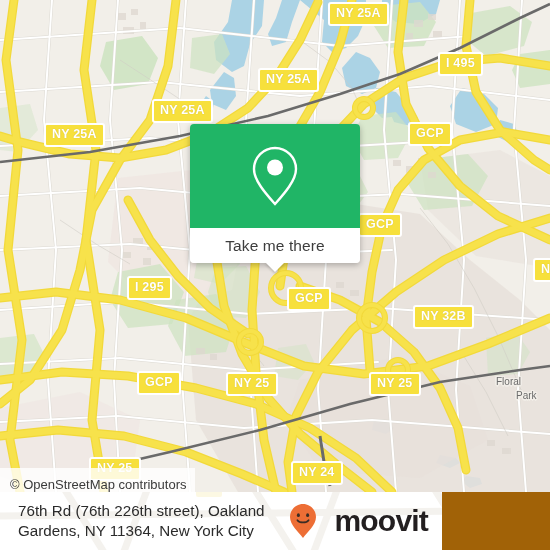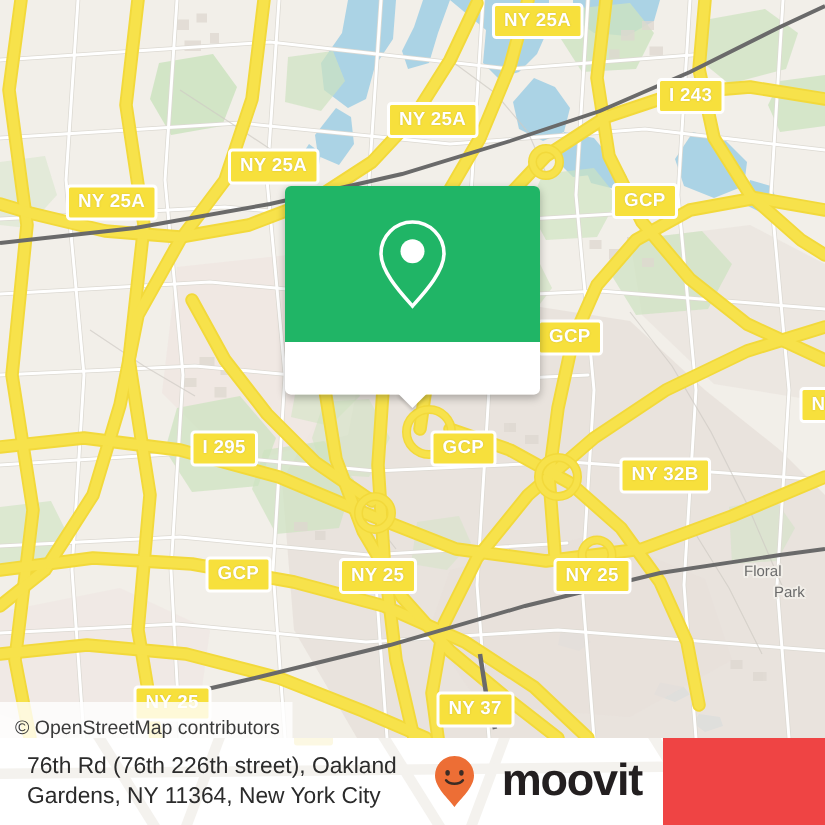--- a/index.html
+++ b/index.html
@@ -8,21 +8,21 @@
     background: #ffffff;
   }
   body {
     font-family: "Liberation Sans", sans-serif;
   }
   #screen {
     position: relative;
     width: 550px;
     height: 550px;
     overflow: hidden;
-    background: #ef4444;
+    background: #a16207;
   }
 
   
   #map {
     position: absolute;
     left: 0; top: 0;
     width: 550px;
     height: 492px;
     overflow: hidden;
     background: #F2EFE9;
@@ -363,49 +363,50 @@
       <path class="railt" stroke="#FFFFFF" stroke-width="2" stroke-dasharray="5 7" d="M0,162 L90,152 L180,136 L268,116 L340,94 L400,74 L460,48 L520,18 L550,4"></path>
       <path class="rail" stroke-width="2.6" d="M92,470 L170,452 L260,430 L350,404 L440,382 L520,370 L550,366"></path>
       <path class="railt" stroke="#FFFFFF" stroke-width="2" stroke-dasharray="5 7" d="M92,470 L170,452 L260,430 L350,404 L440,382 L520,370 L550,366"></path>
       <path class="rail" stroke-width="3" d="M320,436 L324,462 L330,486"></path>
     </svg>
 
     <div class="shield" style="left:328px;top:2px">NY 25A</div>
     <div class="shield" style="left:258px;top:68px">NY 25A</div>
     <div class="shield" style="left:152px;top:99px">NY 25A</div>
     <div class="shield" style="left:44px;top:123px">NY 25A</div>
-    <div class="shield" style="left:438px;top:52px">I 243</div>
+    <div class="shield" style="left:438px;top:52px">I 495</div>
     <div class="shield" style="left:408px;top:122px">GCP</div>
     <div class="shield" style="left:358px;top:213px">GCP</div>
     <div class="shield" style="left:287px;top:287px">GCP</div>
     <div class="shield" style="left:413px;top:305px">NY 32B</div>
     <div class="shield" style="left:533px;top:258px">NY</div>
-    <div class="shield" style="left:127px;top:287px">I 295</div>
+    <div class="shield" style="left:127px;top:276px">I 295</div>
     <div class="shield" style="left:137px;top:371px">GCP</div>
     <div class="shield" style="left:226px;top:372px">NY 25</div>
     <div class="shield" style="left:369px;top:372px">NY 25</div>
     <div class="shield" style="left:89px;top:457px">NY 25</div>
-    <div class="shield" style="left:291px;top:461px">NY 37</div>
+    <div class="shield" style="left:291px;top:461px">NY 24</div>
 
     <div class="place-label" style="left:496px;top:374px">Floral</div>
     <div class="place-label" style="left:516px;top:388px">Park</div>
 
     <div id="attribution">
       <span>© OpenStreetMap contributors</span>
     </div>
   </div>
 
   <div id="popup">
     <div id="popup-green">
       <svg width="48" height="62" viewBox="0 0 48 62">
         <path d="M24 3 C12.4 3 3 12.4 3 24 C3 36 16 50 24 59 C32 50 45 36 45 24 C45 12.4 35.6 3 24 3 Z" fill="none" stroke="#FFFFFF" stroke-width="2.4"></path>
         <circle cx="24" cy="22.5" r="8" fill="#FFFFFF"></circle>
       </svg>
     </div>
     <div id="popup-white">
+      <span id="popup-label">Take me there</span>
       <div id="popup-tail"></div>
     </div>
   </div>
 
   <div id="footer">
     <svg id="footer-watermark" viewBox="0 0 550 58">
       <g stroke="#F4F2EE" stroke-width="7" fill="none">
         <path d="M60,-10 L110,70"></path>
           <path d="M150,-10 L120,70"></path>
         <path d="M250,-10 L300,70"></path>

